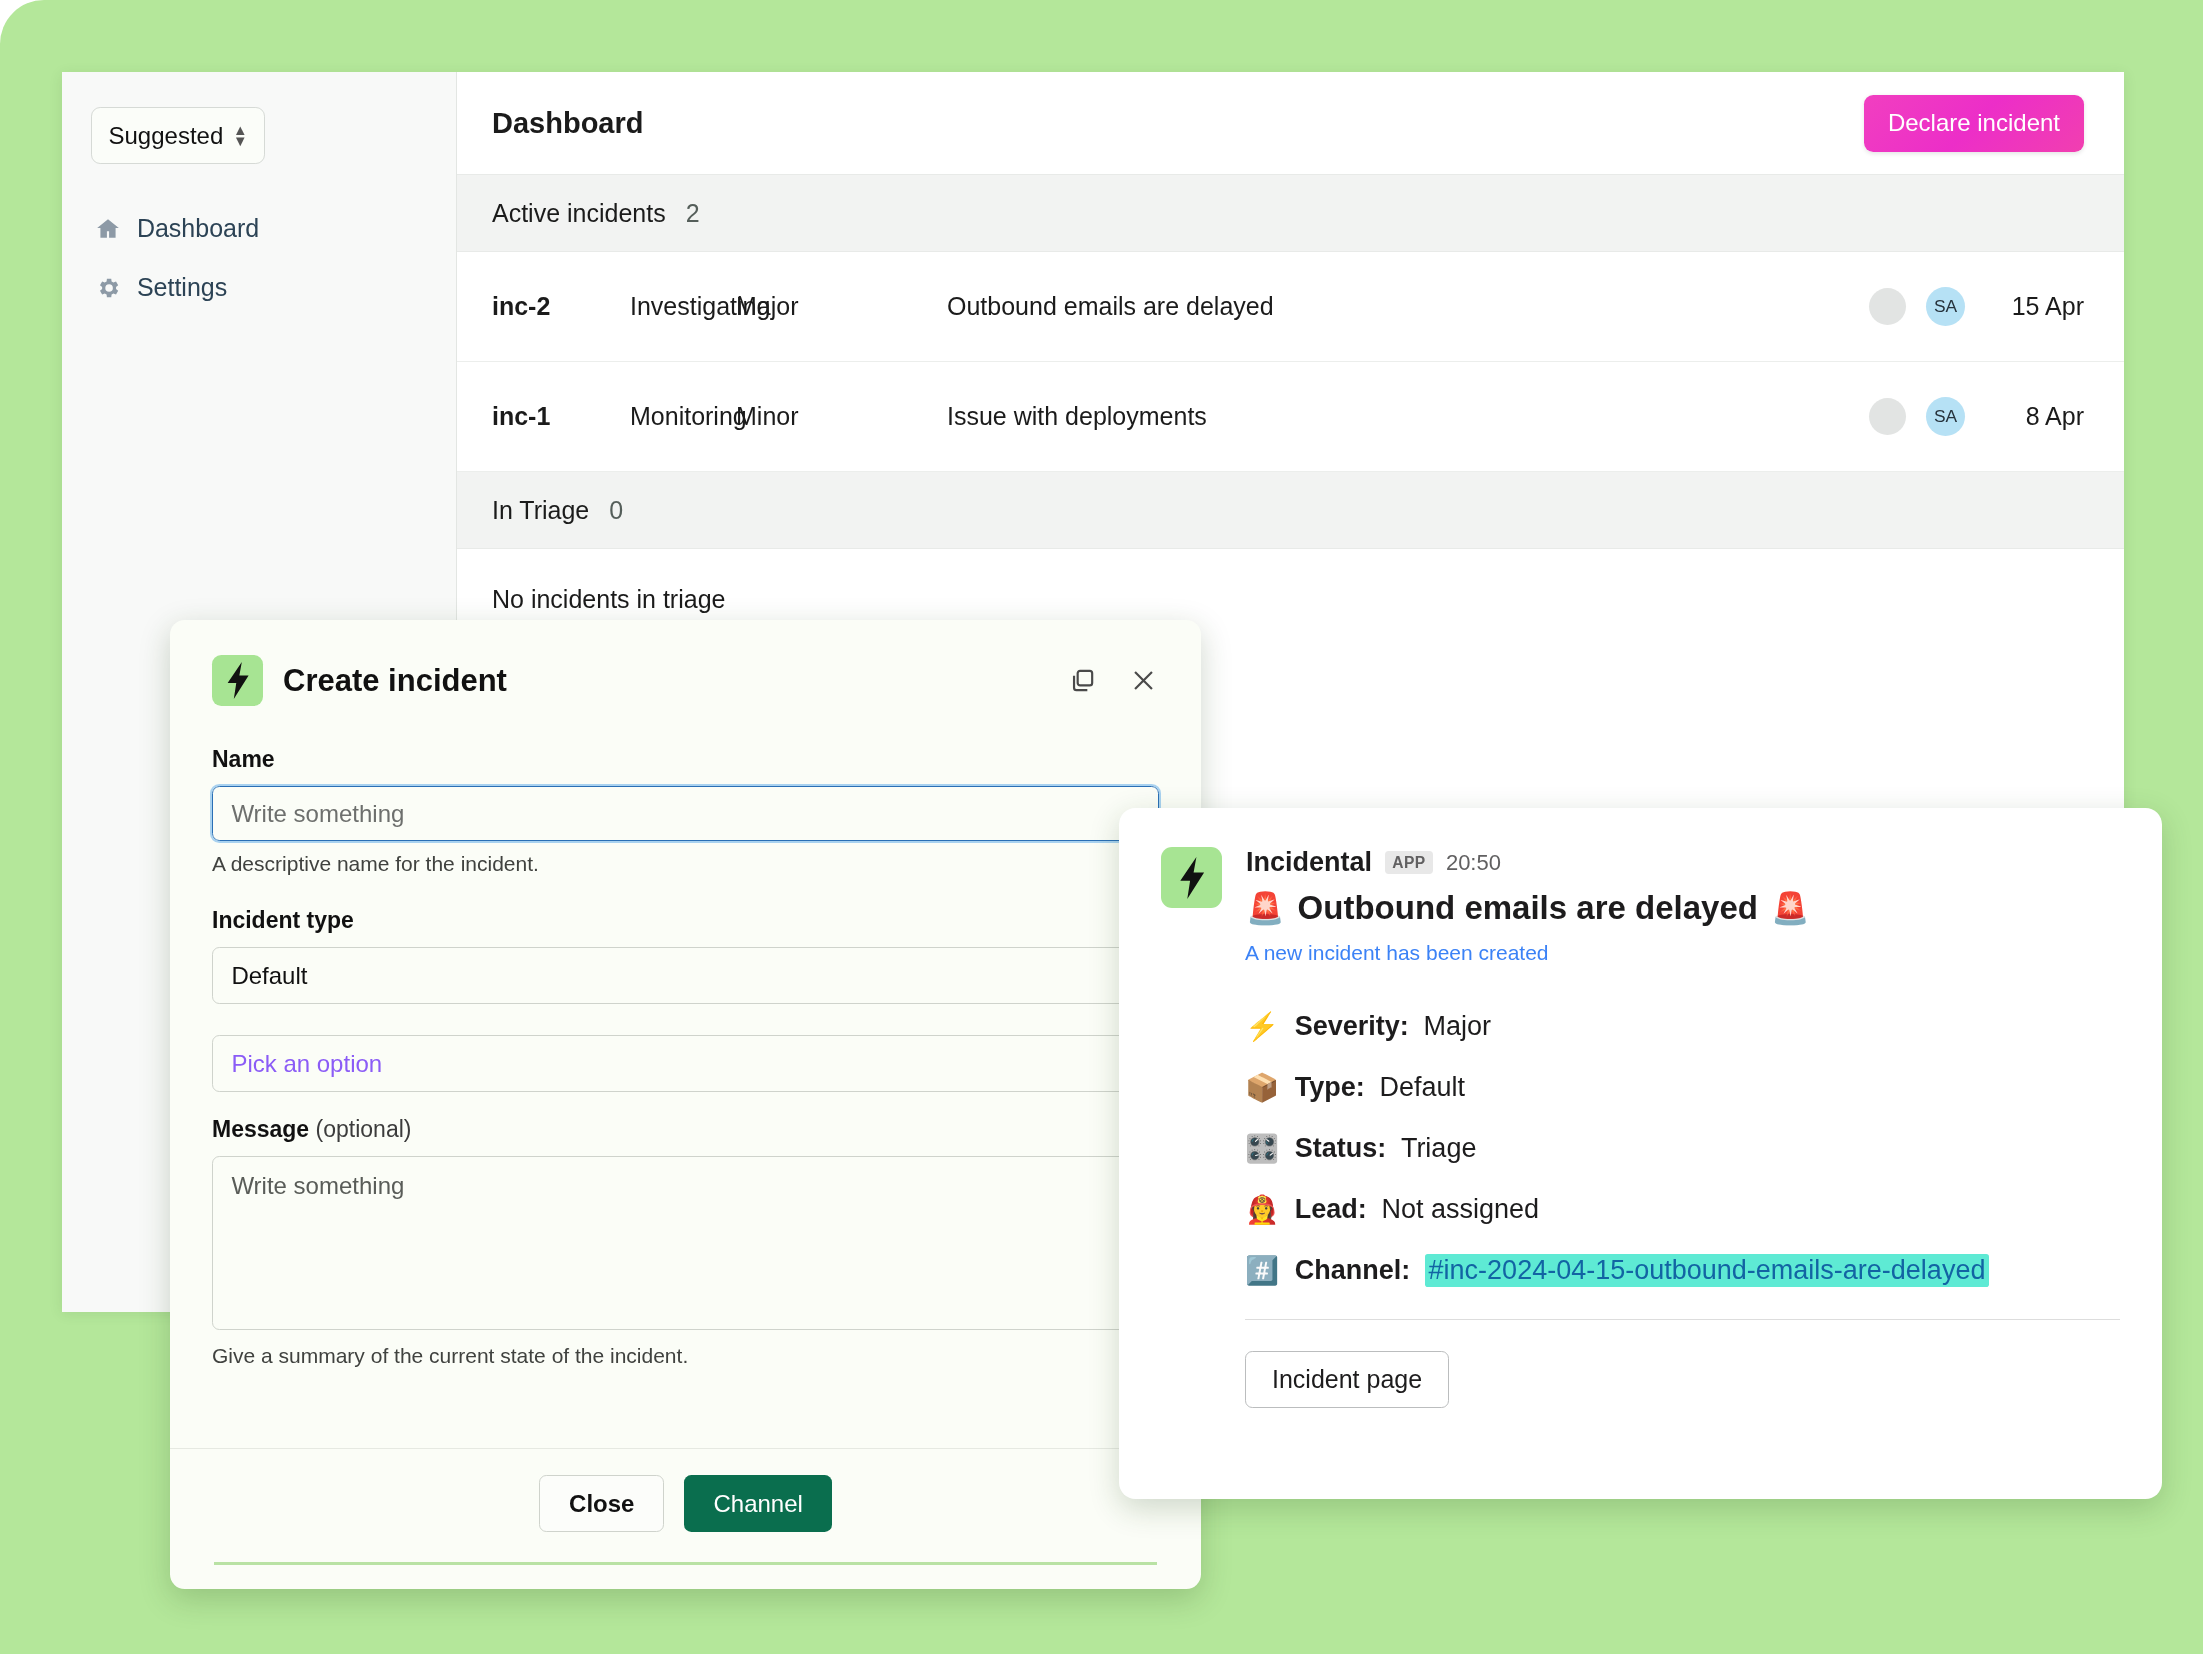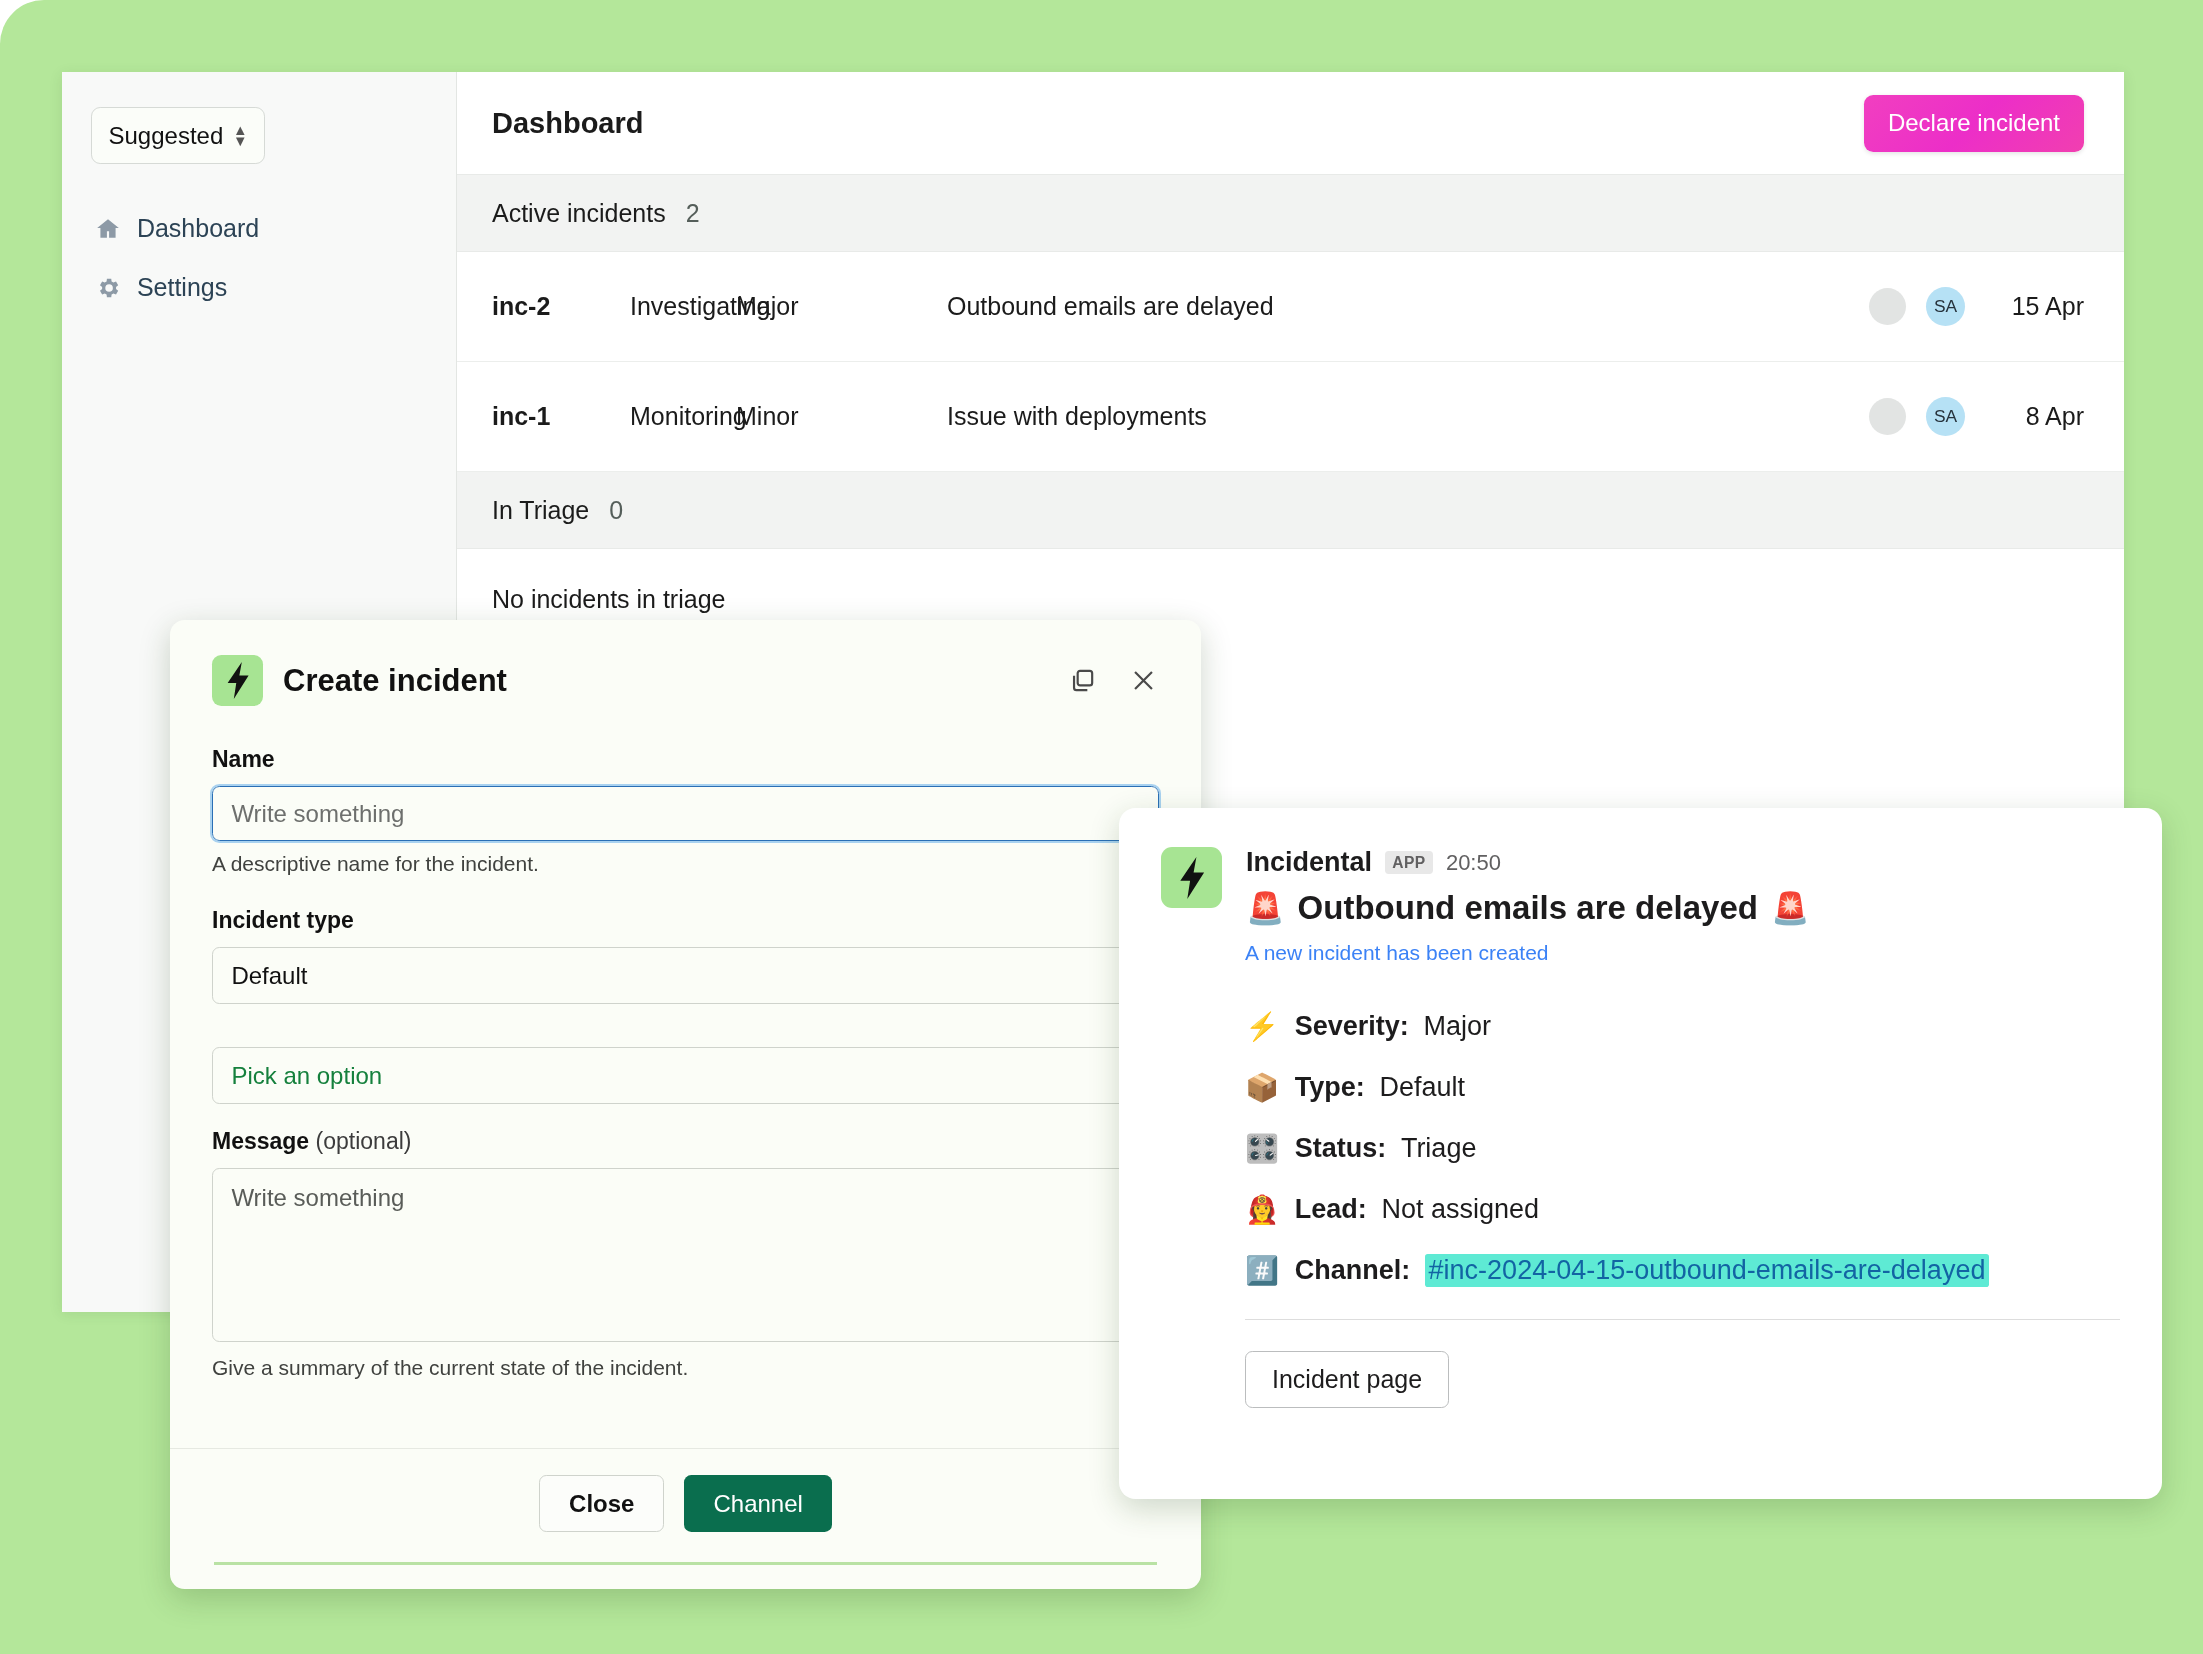--- a/index.html
+++ b/index.html
@@ -258,21 +258,21 @@
     padding: 0 18.4px;
     display: flex;
     align-items: center;
     font-size: 24px;
     background: #fbfdf7;
     border: 0.9px solid #cfd3cc;
     border-radius: 7.3px;
     cursor: pointer;
     color: #111;
   }
-  .select-box.placeholder-text { color: #15803d; margin-top: 12px; }
+  .select-box.placeholder-text { color: #8b5cf6; }
   .select-caret {
     position: absolute;
     right: 18.4px; top: 50%;
     transform: translateY(-50%);
     pointer-events: none;
     color: #4b4d4a;
     font-size: 20px;
   }
 
   .textarea-box {

